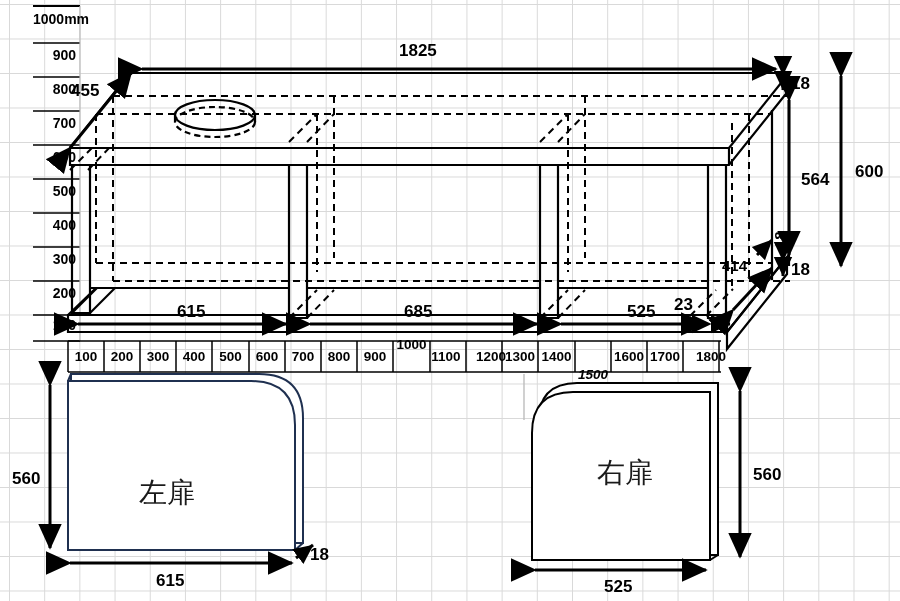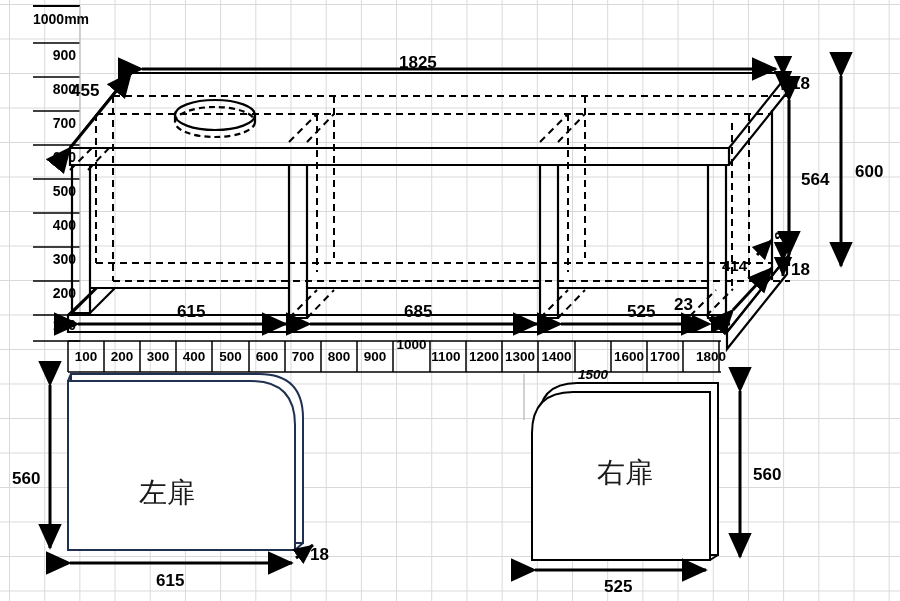--- a/index.html
+++ b/index.html
@@ -265,29 +265,29 @@
   <div class="hr-num" style="left:104px;top:350px;width:36px;">200</div>
   <div class="hr-num" style="left:140px;top:350px;width:36px;">300</div>
   <div class="hr-num" style="left:176px;top:350px;width:36px;">400</div>
   <div class="hr-num" style="left:212px;top:350px;width:37px;">500</div>
   <div class="hr-num" style="left:249px;top:350px;width:36px;">600</div>
   <div class="hr-num" style="left:285px;top:350px;width:36px;">700</div>
   <div class="hr-num" style="left:321px;top:350px;width:36px;">800</div>
   <div class="hr-num" style="left:357px;top:350px;width:36px;">900</div>
   <div class="hr-num" style="left:393px;top:338px;width:37px;">1000</div>
   <div class="hr-num" style="left:430px;top:350px;width:32px;">1100</div>
-  <div class="hr-num" style="left:466px;top:350px;width:36px;">1200</div>
+  <div class="hr-num" style="left:466px;top:350px;width:50px;">1200</div>
   <div class="hr-num" style="left:502px;top:350px;width:36px;">1300</div>
   <div class="hr-num" style="left:538px;top:350px;width:37px;">1400</div>
   <div class="hr-num" style="left:575px;top:368px;width:36px;font-style:italic;">1500</div>
   <div class="hr-num" style="left:611px;top:350px;width:36px;">1600</div>
   <div class="hr-num" style="left:647px;top:350px;width:36px;">1700</div>
   <div class="hr-num" style="left:683px;top:350px;width:56px;">1800</div>
 
-  <div class="lbl dimtxt" style="left:399px;top:54px;">1825</div>
+  <div class="lbl dimtxt" style="left:399px;top:42px;">1825</div>
 
   <div class="lbl dimtxt" style="left:71px;top:82px;text-align:center;">455</div>
 
   <div class="lbl dimtxt" style="left:855px;top:163px;">600</div>
 
   <div class="lbl dimtxt" style="left:801px;top:171px;">564</div>
 
   <div class="lbl dimtxt" style="left:791px;top:75px;">18</div>
 
   <div class="lbl dimtxt" style="left:791px;top:261px;">18</div>

